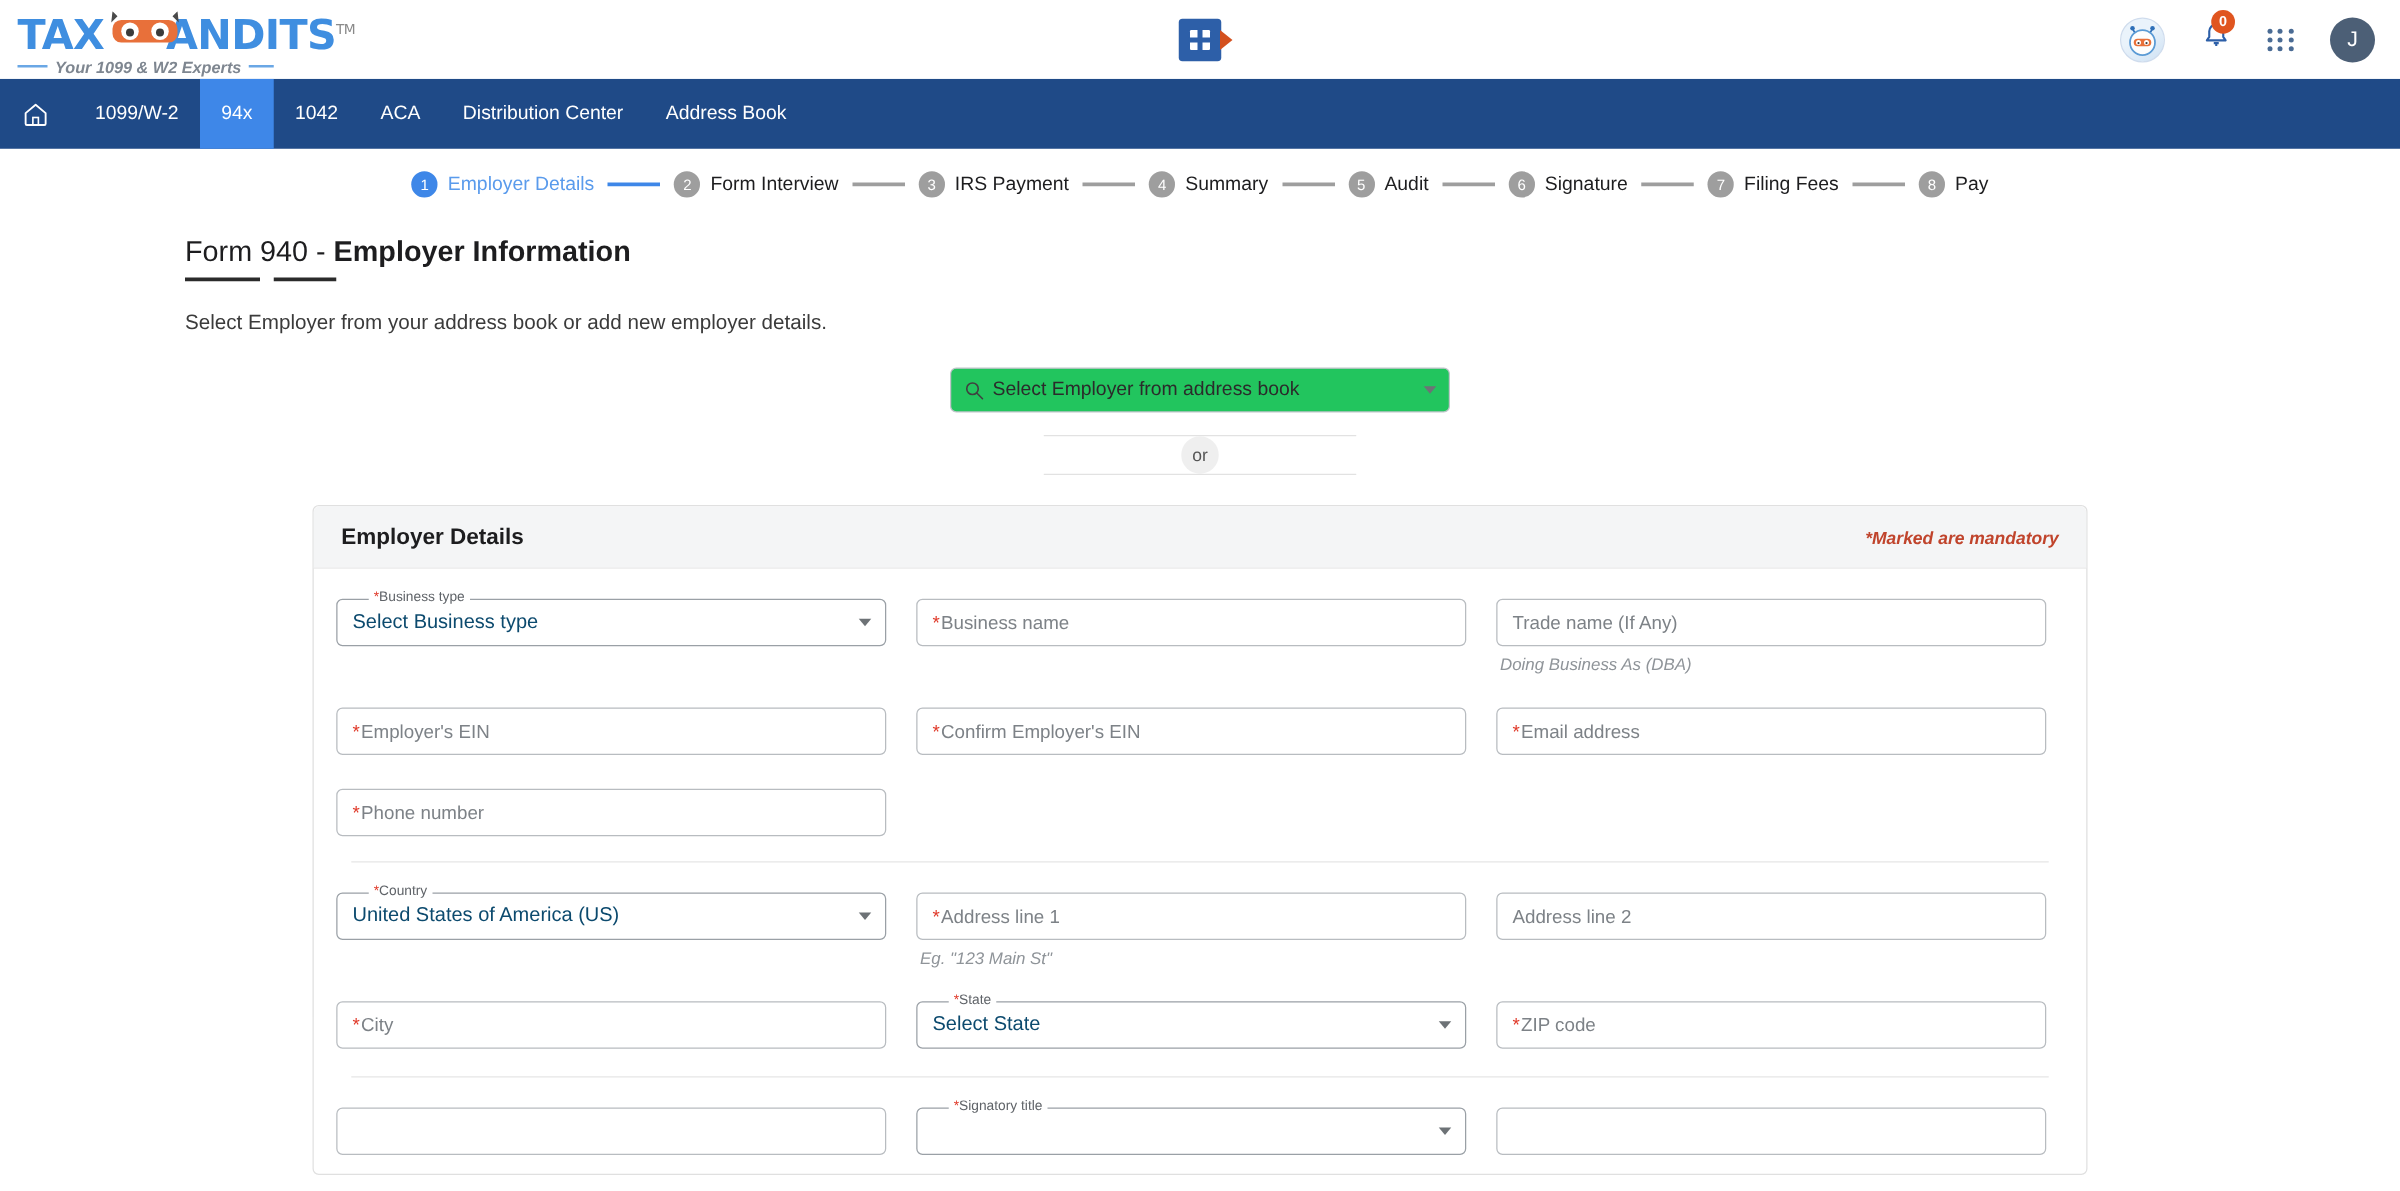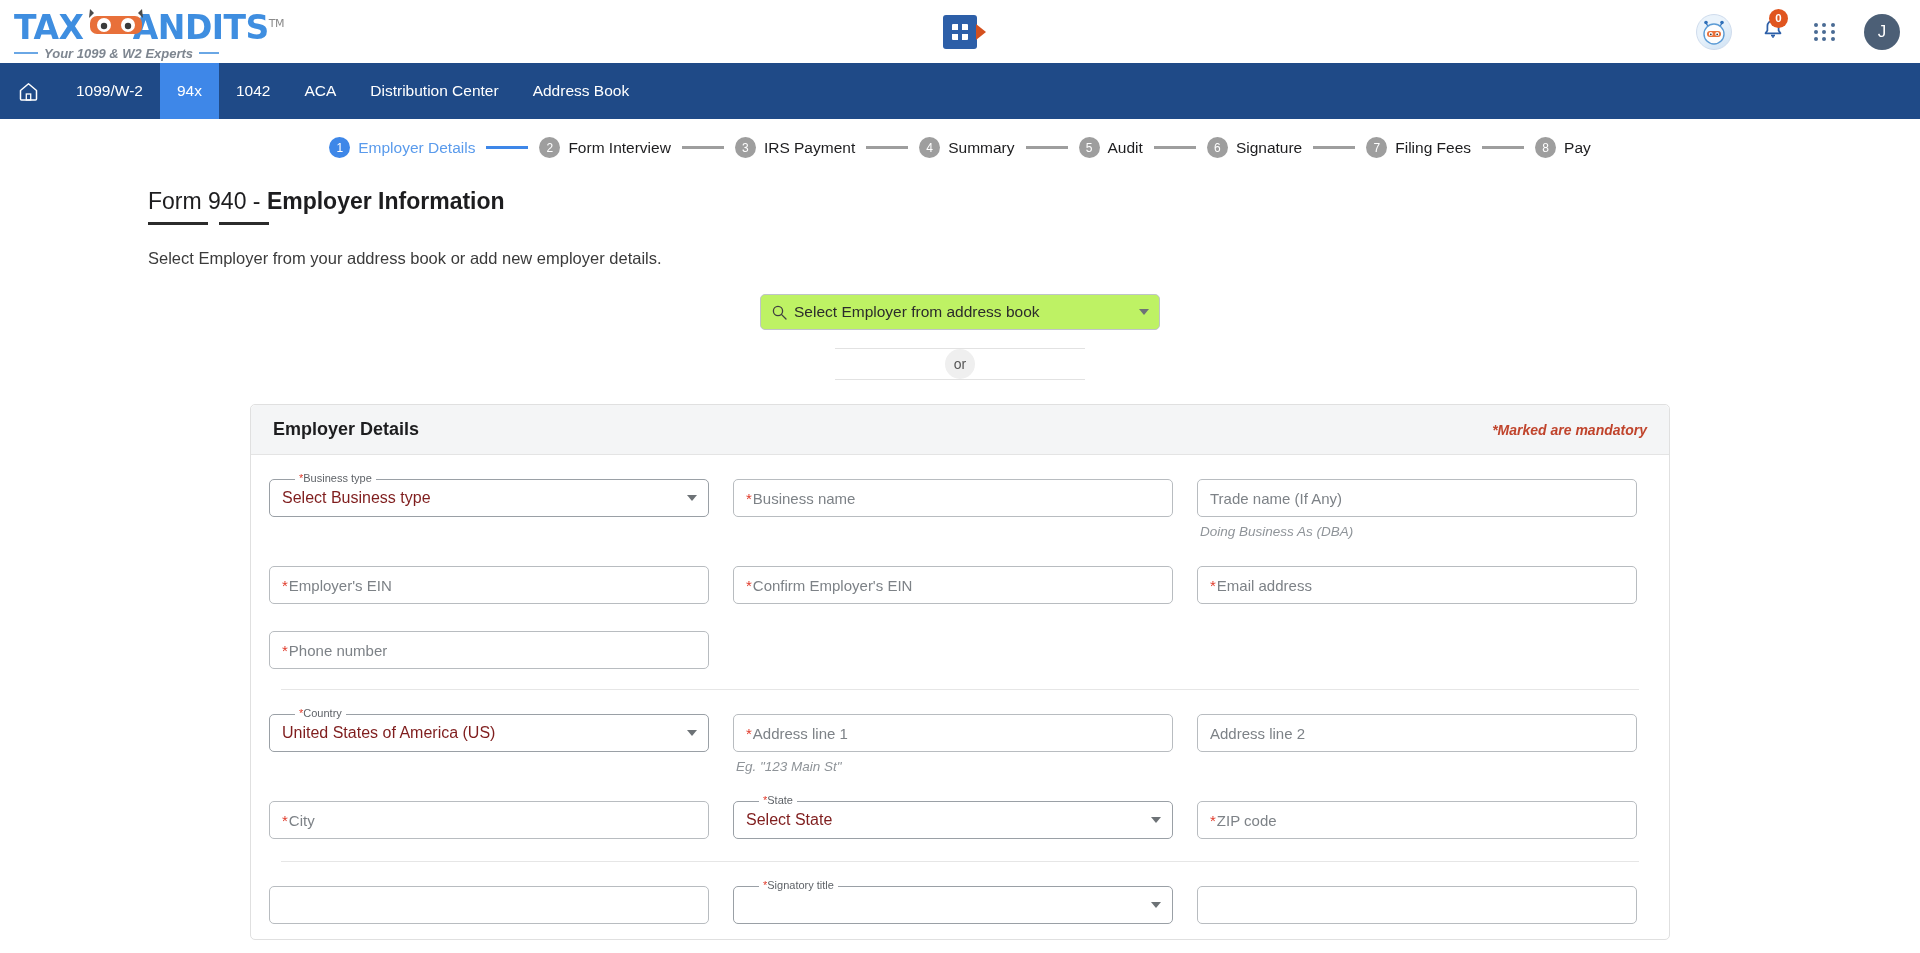--- a/index.html
+++ b/index.html
@@ -230,21 +230,21 @@
   }
   .employer-select {
     width: 400px;
     height: 36px;
     border: 1px solid #bfc4c9;
     border-radius: 5px;
     display: flex;
     align-items: center;
     padding: 0 10px 0 11px;
     gap: 7px;
-    background: #bef264;
+    background: #22c55e;
     cursor: pointer;
   }
   .employer-select .txt {
     flex: 1;
     font-size: 15.5px;
     color: #2b2b2b;
   }
   .or-row {
     display: flex;
     align-items: center;
@@ -326,21 +326,21 @@
     position: absolute;
     top: -8px;
     left: 25px;
     background: #fff;
     padding: 0 4px;
     font-size: 11px;
     color: #5f6368;
     white-space: nowrap;
   }
   .sel-legend .ast { color: #e03a2a; }
-  .sel-value { flex: 1; font-size: 16px; color: #7f1d1d; }
+  .sel-value { flex: 1; font-size: 16px; color: #0c4a6e; }
   .caret {
     width: 0; height: 0;
     border-left: 5px solid transparent;
     border-right: 5px solid transparent;
     border-top: 6px solid #6d7276;
   }
   .helper {
     font-size: 13.5px;
     font-style: italic;
     color: #8f9499;

